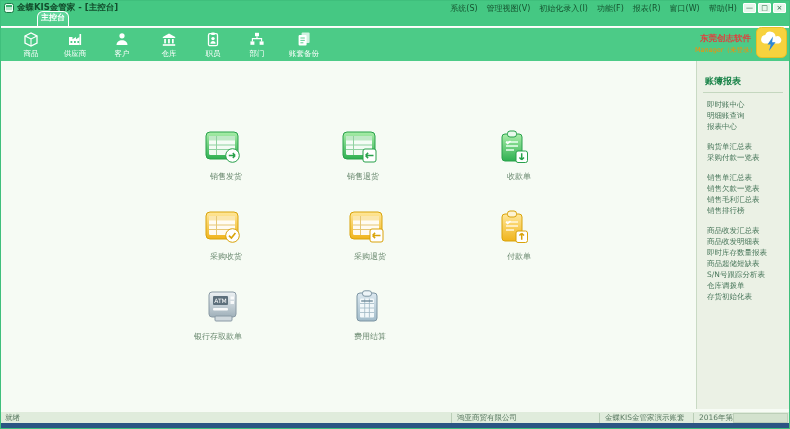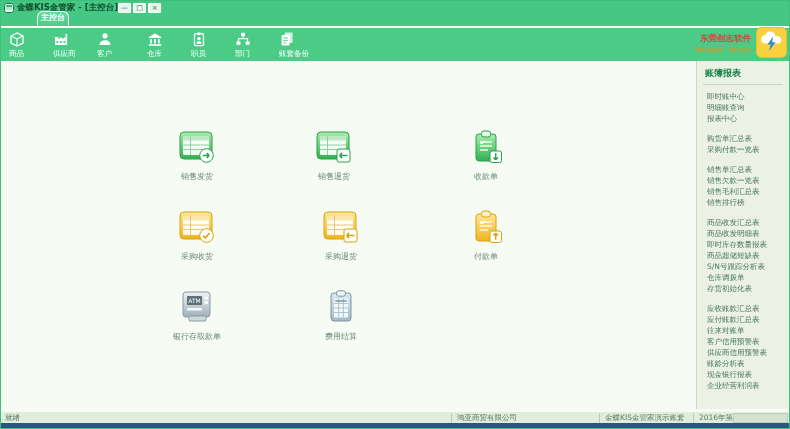--- a/index.html
+++ b/index.html
@@ -33,52 +33,52 @@
     background:linear-gradient(180deg,#63d89e,#4ccb87);
     border:1px solid #ffffff; border-bottom:none; border-radius:6px 6px 0 0;
     color:#ffffff; font-size:8px; font-weight:bold; line-height:11px;
   }
   
   .toolbar {
     position:absolute; left:0; top:27px; width:100%; height:33px;
     background:#4ccb87; display:flex; align-items:center; padding-left:8px;
   }
   .tbtn {
-    width:44px; height:31px; display:flex; flex-direction:column; align-items:flex-start;
+    width:44px; height:31px; display:flex; flex-direction:column; align-items:center;
     justify-content:center; gap:2px; cursor:pointer;
   }
   .tbtn:nth-child(3), .tbtn:nth-child(7) { width:50px; }
   .tbtn .tlabel { font-size:7.5px; color:#ffffff; white-space:nowrap; }
   .tbtn svg { display:block; }
   
   .brand {
     position:absolute; right:0; top:26px; width:98px; height:34px;
     display:flex; align-items:center; justify-content:flex-end; gap:0; padding-right:2px;
   }
   .brand-txt { text-align:center; }
   .brand-name { font-size:8.5px; font-weight:bold; color:#e23d3d; white-space:nowrap; }
   .brand-sub { font-size:6.5px; color:#ff8a00; white-space:nowrap; margin-top:1px; }
   
   .sidebar {
     position:absolute; right:0; top:60px; width:93px; bottom:19px;
     background:#ebf1e5; border-left:1px solid #c9dac4; padding:4px 6px; overflow:hidden;
   }
   .sidebar-title {
     font-size:9px; font-weight:bold; color:#178247; padding:2px 0 4px 2px;
-    border-bottom:1px solid #c4d7bf; margin-bottom:6px;
+    border-bottom:1px solid #c4d7bf; margin-bottom:6px;margin-top:8px;
   }
   .rpt-group { margin-bottom:9px; }
   .rpt {
     display:block; font-size:7.5px; color:#49775b; line-height:11px;
     padding-left:4px; text-decoration:none; white-space:nowrap; cursor:pointer;
   }
   
   .main { position:absolute; left:0; top:60px; right:94px; bottom:19px; }
   .shortcut {
-    position:absolute; width:90px; text-align:center; cursor:pointer;
+    position:absolute; width:90px; text-align:right; cursor:pointer;
   }
   .sicon { display:inline-block; }
   .slabel { font-size:8px; color:#6b8a70; margin-top:2px; white-space:nowrap; }
   
   .status {
     position:absolute; left:0; right:0; top:410px; height:12px;
     background:#e0ecdc; border-top:1px solid #f7fbf5; font-size:7.5px; color:#5a7a62;
   }
   .status span { position:absolute; top:1px; white-space:nowrap;text-align:center; }
   .seg { border-left:1px solid #b9cdb6; padding-left:5px; height:10px; }
@@ -118,20 +118,29 @@
 
   <div class="titlebar">
     <span class="title-icon">
       <svg width="10" height="10" viewBox="0 0 10 10">
           <rect x="0.5" y="0.5" width="9" height="9" rx="2" fill="#eafff2" stroke="#1b7a46"></rect>
           <rect x="2" y="2" width="6" height="2.3" fill="#38b46f"></rect>
           <rect x="2" y="5.4" width="6" height="1.2" fill="#8fd8b0"></rect>
         </svg>
     </span>
     <span class="title-text">金蝶KIS金管家 - [主控台]</span>
+    <div class="menubar">
+      <span class="menu-item">系统(S)</span>
+      <span class="menu-item">管理视图(V)</span>
+      <span class="menu-item">初始化录入(I)</span>
+      <span class="menu-item">功能(F)</span>
+      <span class="menu-item">报表(R)</span>
+      <span class="menu-item">窗口(W)</span>
+      <span class="menu-item">帮助(H)</span>
+    </div>
     <div class="winbtns">
       <div class="winbtn">—</div>
       <div class="winbtn">□</div>
       <div class="winbtn">×</div>
     </div>
   </div>
 
   <div class="tabstrip">
     <div class="tab">主控台</div>
   </div>
@@ -362,30 +371,20 @@
     </div>
     <div class="rpt-group">
       <a class="rpt">商品收发汇总表</a>
       <a class="rpt">商品收发明细表</a>
       <a class="rpt">即时库存数量报表</a>
       <a class="rpt">商品超储短缺表</a>
       <a class="rpt">S/N号跟踪分析表</a>
       <a class="rpt">仓库调拨单</a>
       <a class="rpt">存货初始化表</a>
     </div>
-    <div class="rpt-group">
-      <a class="rpt">应收账款汇总表</a>
-      <a class="rpt">应付账款汇总表</a>
-      <a class="rpt">往来对账单</a>
-      <a class="rpt">客户信用预警表</a>
-      <a class="rpt">供应商信用预警表</a>
-      <a class="rpt">账龄分析表</a>
-      <a class="rpt">现金银行报表</a>
-      <a class="rpt">企业经营利润表</a>
-    </div>
   </div>
 
   <div class="status">
     <span style="left:4px">就绪</span>
     <span class="seg" style="left:450px">鸿亚商贸有限公司</span>
     <span class="seg" style="left:598px">金蝶KIS金管家演示账套</span>
     <span class="seg" style="left:692px">2016年第1期</span>
     <span class="seg" style="left:748px;border:none">manager</span>
     <span class="sizegrip"></span>
   </div>

